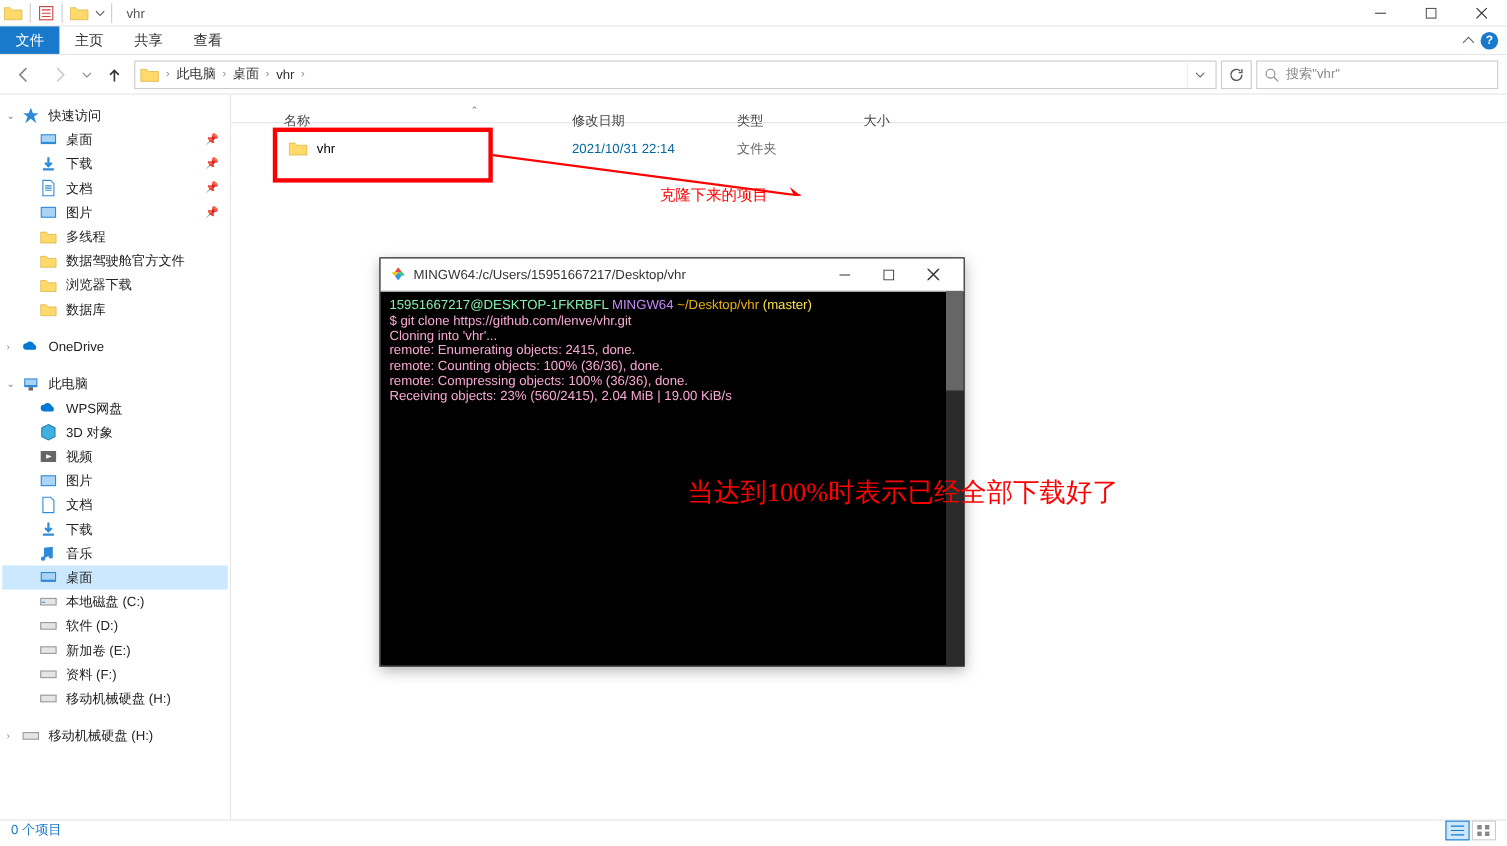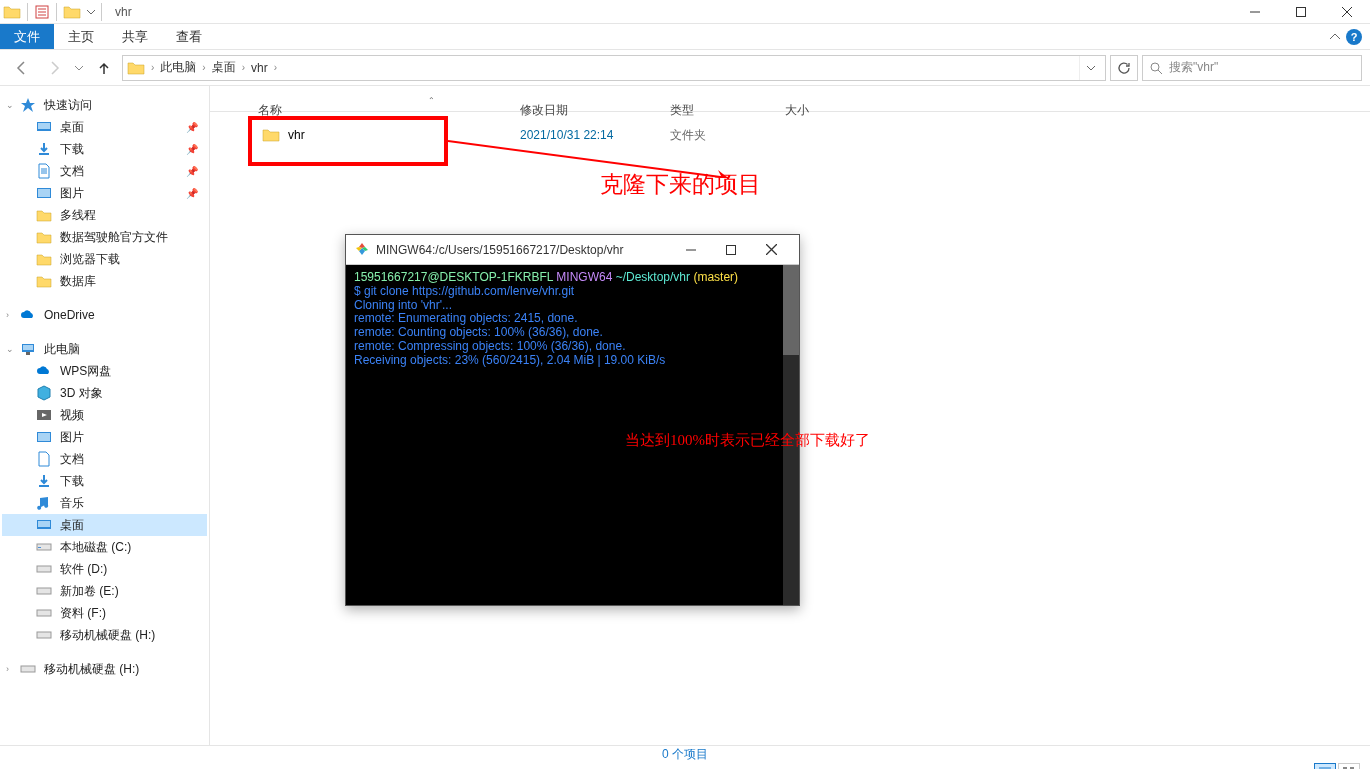--- a/index.html
+++ b/index.html
@@ -53,40 +53,40 @@
 .col.size { left:575px; width:80px; }
 .sort-ind { position:absolute; left:170px; top:-1px; color:#666; font-size:8px; }
 .filerow { height:26px; display:flex; align-items:center; position:relative; margin-top:10px; }
 .filerow .ico { position:absolute; left:52px; width:18px; height:18px; }
 .filerow .fname { position:absolute; left:78px; }
 .filerow .fdate { position:absolute; left:310px; color:#0369a1; }
 .filerow .ftype { position:absolute; left:460px; color:#666; }
 
 .redbox { position:absolute; left:38px; top:30px; width:200px; height:50px; border:4px solid red; z-index:5; }
 .redarrow { position:absolute; left:238px; top:52px; width:290px; height:40px; z-index:5; }
-.redlabel1 { position:absolute; left:390px; top:83px; color:red; font-size:23px; font-family:"SimSun",serif; }
-
-.terminal { position:absolute; left:135px; top:148px; width:455px; height:372px; background:#000; border:1px solid #555; box-shadow:0 4px 12px rgba(0,0,0,0.3); z-index:10; }
+.redlabel1 { position:absolute; left:390px; top:83px; color:red; font-size:14px; font-family:"SimSun",serif; }
+
+.terminal { position:absolute; left:135px; top:148px; width:532px; height:372px; background:#000; border:1px solid #555; box-shadow:0 4px 12px rgba(0,0,0,0.3); z-index:10; }
 .term-title { height:30px; background:#fff; display:flex; align-items:center; padding:0 8px; border-bottom:1px solid #ccc; }
 .term-ico { width:16px; height:16px; margin-right:6px; }
 .term-title-text { color:#333; font-size:12px; }
 .term-controls { margin-left:auto; display:flex; }
 .term-btn { width:40px; height:28px; display:flex; align-items:center; justify-content:center; }
 .term-body { padding:6px 8px; font-family:Consolas,monospace; font-size:12px; line-height:1.15; color:#ccc; }
 .t-green { color:#86efac; }
 .t-purple { color:#c58af9; }
-.t-yellow { color:#5eead4; }
+.t-yellow { color:#eab308; }
 .t-cyan { color:#fde047; }
-.t-white { color:#3b82f6; }
+.t-white { color:#f9a8d4; }
 .term-scroll { position:absolute; right:0; top:30px; bottom:0; width:16px; background:#2b2b2b; }
 .term-thumb { position:absolute; top:0; left:0; right:0; height:90px; background:#666; }
 
-.redlabel2 { position:absolute; left:415px; top:345px; color:red; font-size:15px; font-family:"SimSun",serif; z-index:11; }
-
-.statusbar { position:absolute; bottom:0; left:0; right:0; height:24px; border-top:1px solid #e5e5e5; display:flex; align-items:center; padding:0 10px; color:#1979ca;flex-direction:column; }
+.redlabel2 { position:absolute; left:415px; top:345px; color:red; font-size:24px; font-family:"SimSun",serif; z-index:11; }
+
+.statusbar { position:absolute; bottom:0; left:0; right:0; height:24px; border-top:1px solid #e5e5e5; display:flex; align-items:flex-start; padding:0 10px; color:#1979ca; }
 .statusbar .view-btns { margin-left:auto; display:flex; gap:2px; }
 .view-btn { width:22px; height:18px; border:1px solid #ccc; display:flex; align-items:center; justify-content:center; }
 .view-btn.active { background:#cce8ff; border-color:#1979ca; }
 
 .folder-svg { fill:#ffd96a; stroke:#c9a227; stroke-width:0.5; }
 .drive-svg { fill:#e5e5e5; stroke:#999; }
 </style>
 </head>
 <body>
 

